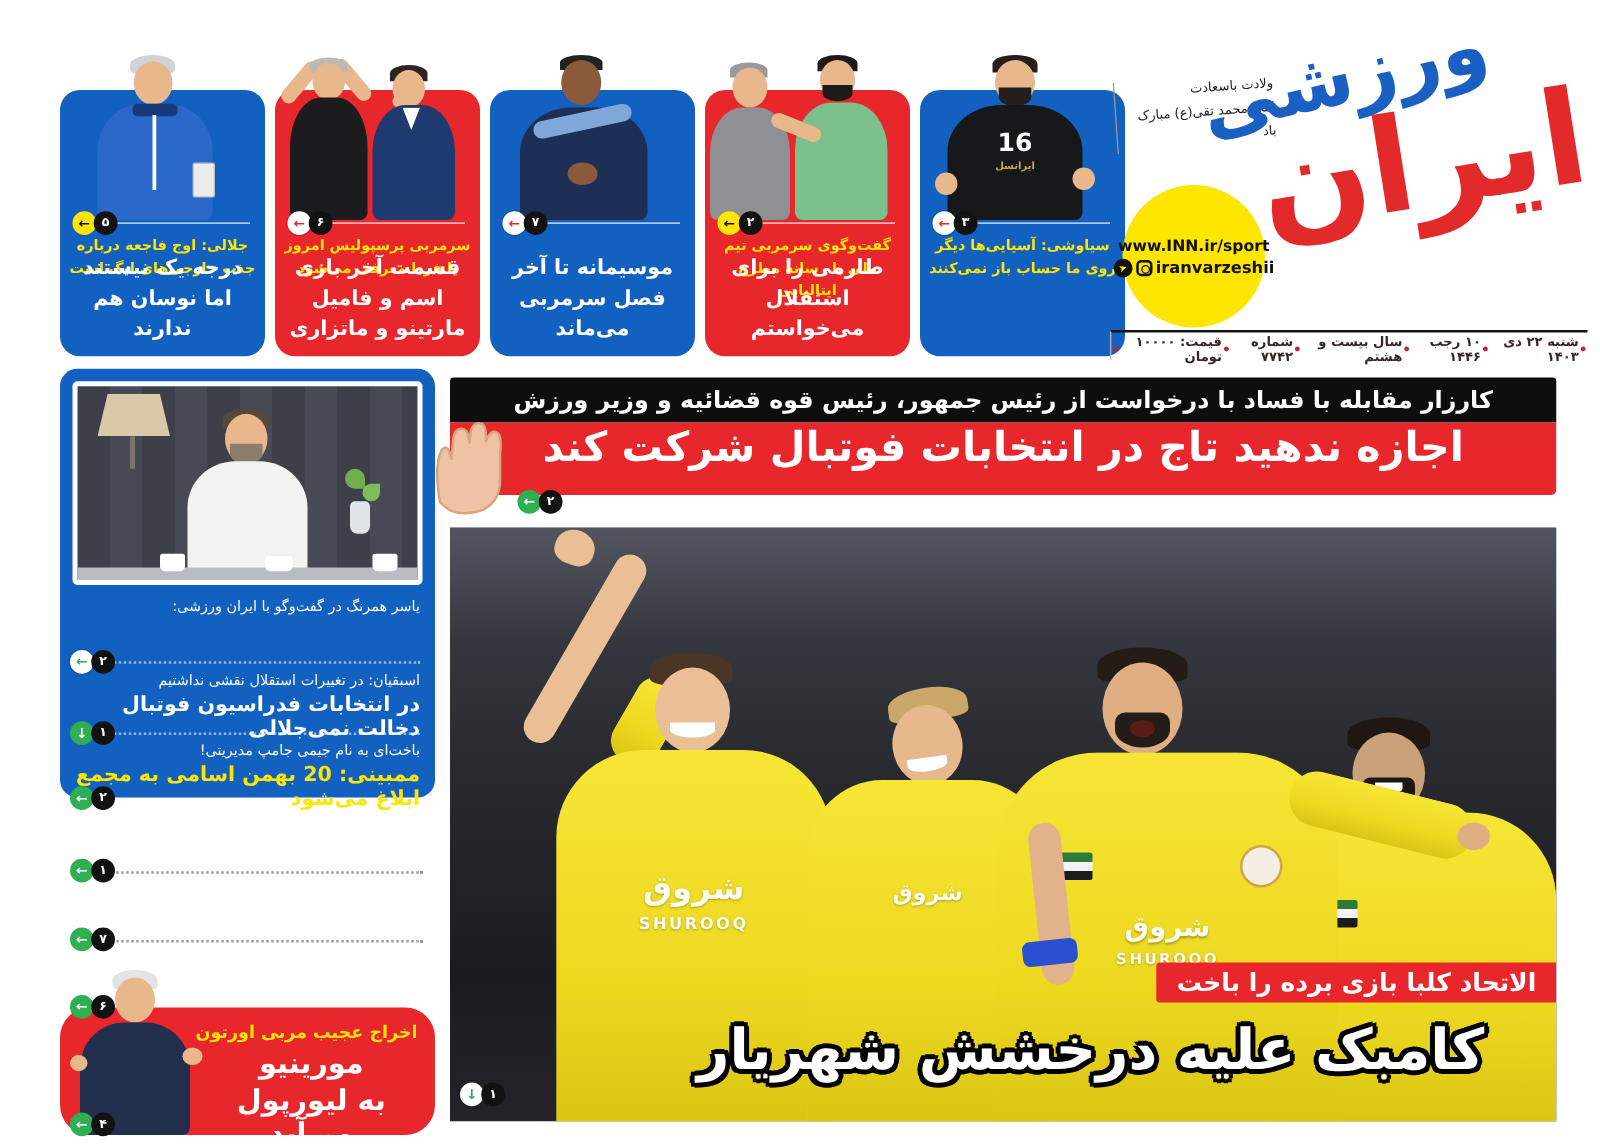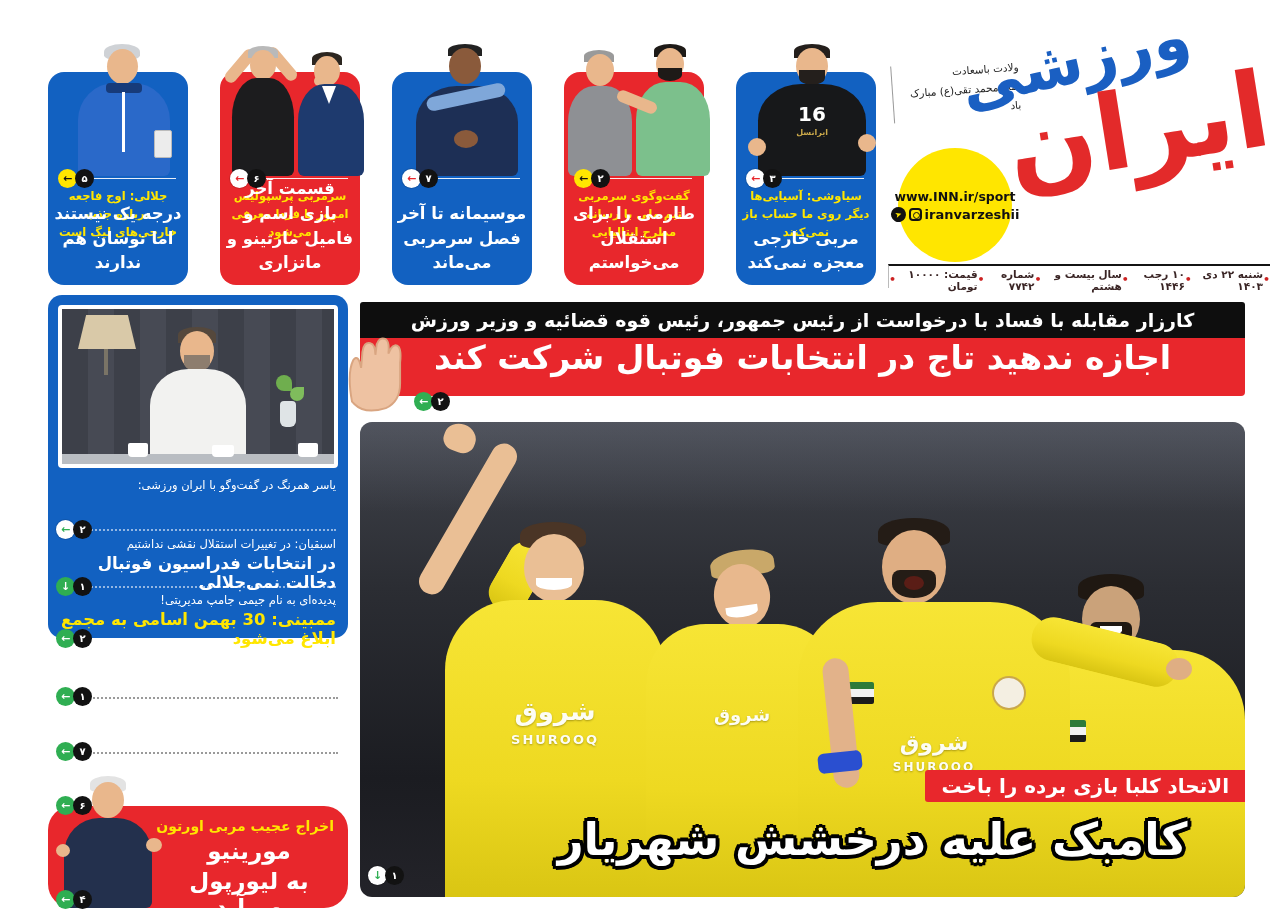--- a/index.html
+++ b/index.html
@@ -14,21 +14,21 @@
           display:flex; align-items:center; justify-content:center;
           font-size:11px; font-weight:bold; direction:ltr; line-height:1; }
   .chip.ar { left:0; }
   .chip.num { left:17px; background:#121212; color:#fff; font-size:10px; }
   .c-green { background:#2fae52; color:#fff; }
   .c-white-green { background:#fff; color:#2fae52; box-shadow:0 0 0 1px rgba(0,0,0,.12); }
   .c-yellow { background:#ffe600; color:#111; }
   .c-white-red { background:#fff; color:#e8272c; box-shadow:0 0 0 1px rgba(0,0,0,.12); }
 
   
-  .card { position:absolute; top:72px; width:140px; height:213px; border-radius:16px; }
+  .card { position:absolute; top:72px; width:164px; height:213px; border-radius:16px; }
   .card.blue { background:#1261c1; }
   .card.red  { background:#e8272c; }
   .card-photo { position:absolute; left:0; right:0; top:-28px; height:132px; overflow:visible; z-index:1; }
   .badge-line { position:absolute; left:12px; right:12px; top:106px; border-top:1.5px solid rgba(255,255,255,.9); z-index:2; }
   .card-kicker { position:absolute; top:116px; left:5px; right:5px; text-align:center;
                  color:#ffe600; font-size:11.5px; font-weight:bold; line-height:1.55; z-index:3; }
   .card-headline { position:absolute; bottom:9px; left:5px; right:5px; text-align:center;
                    color:#fff; font-size:16.5px; font-weight:bold; line-height:1.5; z-index:3; }
 
   
@@ -86,21 +86,21 @@
   .rb-line { position:absolute; right:14px; text-align:center; width:170px;
              color:#fff; font-size:23px; font-weight:bold; }
 
   
   #black-bar { left:360px; top:302px; width:885px; height:36px; background:#0e0e0e;
                color:#fff; display:flex; align-items:center; justify-content:center;
                font-size:19px; font-weight:bold; border-radius:3px 3px 0 0; }
   #red-bar { left:360px; top:338px; width:885px; height:58px; background:#e8272c;
              color:#fff; display:flex; justify-content:center;
              font-size:33px; font-weight:bold; border-radius:0 0 4px 4px; }
-  #main-photo { left:360px; top:422px; width:885px; height:475px; border-radius:12px; overflow:hidden;
+  #main-photo { left:360px; top:422px; width:885px; height:475px; border-radius:0; overflow:hidden;
                 background:linear-gradient(180deg,#41444c 0%,#2b2d33 35%,#1b1c21 75%,#232329 100%); }
   .stripes { background-image:repeating-linear-gradient(125deg, rgba(70,55,0,.16) 0 3px, rgba(0,0,0,0) 3px 11px); }
   .jersey { background:#f2dc2a; background-image:linear-gradient(180deg,#f7e535 0%,#eed921 60%,#d9c513 100%); }
   .jersey-ar { position:absolute; width:100%; text-align:center; color:#fdfdf4; font-weight:bold;
                text-shadow:0 1px 2px rgba(90,80,0,.45); }
   .jersey-en { position:absolute; width:100%; text-align:center; color:#fdfdf4; font-weight:bold;
                letter-spacing:2px; direction:ltr; text-shadow:0 1px 2px rgba(90,80,0,.45); }
   .uae { position:absolute; width:34px; height:22px; background:linear-gradient(180deg,#2d7a3a 0 33%,#f2f2f2 33% 66%,#1c1c1c 66% 100%); border-radius:2px; overflow:hidden; }
   .uae::before { content:""; position:absolute; left:0; top:0; width:9px; height:100%; background:#c0392b; }
   .photo-kicker { position:absolute; right:0; top:348px; height:32px; background:#e8272c;
@@ -204,21 +204,20 @@
       </div>
       <div class="part" style="left:12px;top:94px;width:18px;height:18px;background:#e9b78c;border-radius:50%;"></div>
       <div class="part" style="left:122px;top:90px;width:18px;height:18px;background:#e9b78c;border-radius:50%;"></div>
     </div>
     <div class="badge-line"></div>
     <div class="chips" style="left:10px;top:97px;">
       <span class="chip ar c-white-red">←</span>
       <span class="chip num">۳</span>
     </div>
     <div class="card-kicker">سیاوشی: آسیایی‌ها دیگر روی ما حساب باز نمی‌کنند</div>
-    <div class="card-headline">مربی خارجی معجزه نمی‌کند</div>
   </div>
 
   <div id="masthead" class="abs">
     <div class="blessing">
       <span>ولادت باسعادت</span><br>
       <span>امام محمد تقی(ع) مبارک باد</span>
     </div>
     <div class="logo-blue">ورزشی</div>
     <div class="logo-red">ایران</div>
     <div class="logo-circle">
@@ -266,22 +265,22 @@
       <span class="chip ar c-white-green">←</span>
       <span class="chip num">۲</span>
     </div>
     <div class="sb-kicker" style="top:242px;">اسبقیان: در تغییرات استقلال نقشی نداشتیم</div>
     <div class="sb-head-w" style="top:259px;">در انتخابات فدراسیون فوتبال دخالت نمی‌جلالی</div>
     <div class="dotsep-blue" style="top:291px;"></div>
     <div class="chips" style="left:8px;top:282px;">
       <span class="chip ar c-green">↓</span>
       <span class="chip num">۱</span>
     </div>
-    <div class="sb-kicker" style="top:298px;">پدیده‌ای به نام جیمی جامپ مدیریتی!</div>
-    <div class="sb-head-y" style="top:315px;font-size:16.5px;">ممبینی: 30 بهمن اسامی به مجمع ابلاغ می‌شود</div>
+    <div class="sb-kicker" style="top:298px;">باخت‌ای به نام جیمی جامپ مدیریتی!</div>
+    <div class="sb-head-y" style="top:315px;font-size:16.5px;">ممبینی: 20 بهمن اسامی به مجمع ابلاغ می‌شود</div>
     <div class="chips" style="left:8px;top:334px;">
       <span class="chip ar c-green">←</span>
       <span class="chip num">۲</span>
     </div>
   </div>
 
   <div class="wl-kicker abs" style="left:48px;width:300px;top:648px;padding:0 12px;">دنیامالی: از واترپلو در آینده خبرهای خوبی می‌شنوید</div>
   <div class="wl-head abs" style="left:48px;width:300px;top:665px;padding:0 12px;">واگذاری مجموعه‌های ورزشی غیر قانونی است</div>
   <div class="dotsep-gray abs" style="left:58px;width:280px;top:697px;"></div>
   <div class="chips" style="left:56px;top:687px;">

